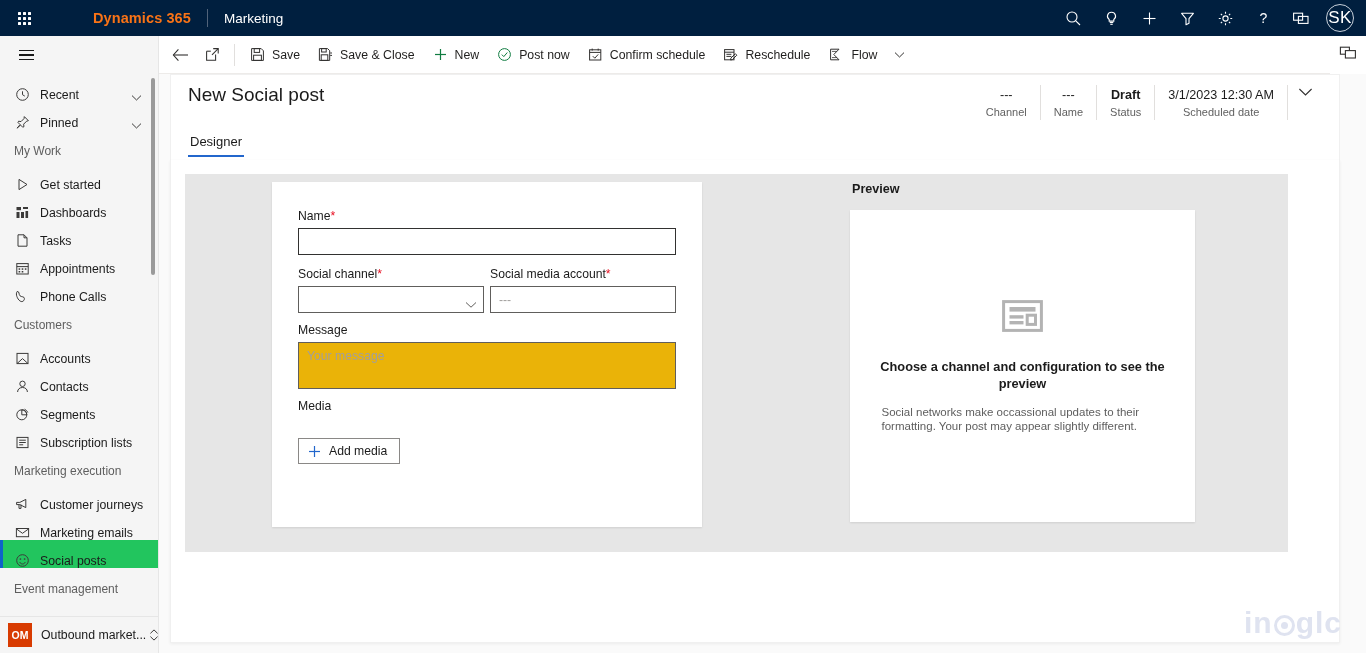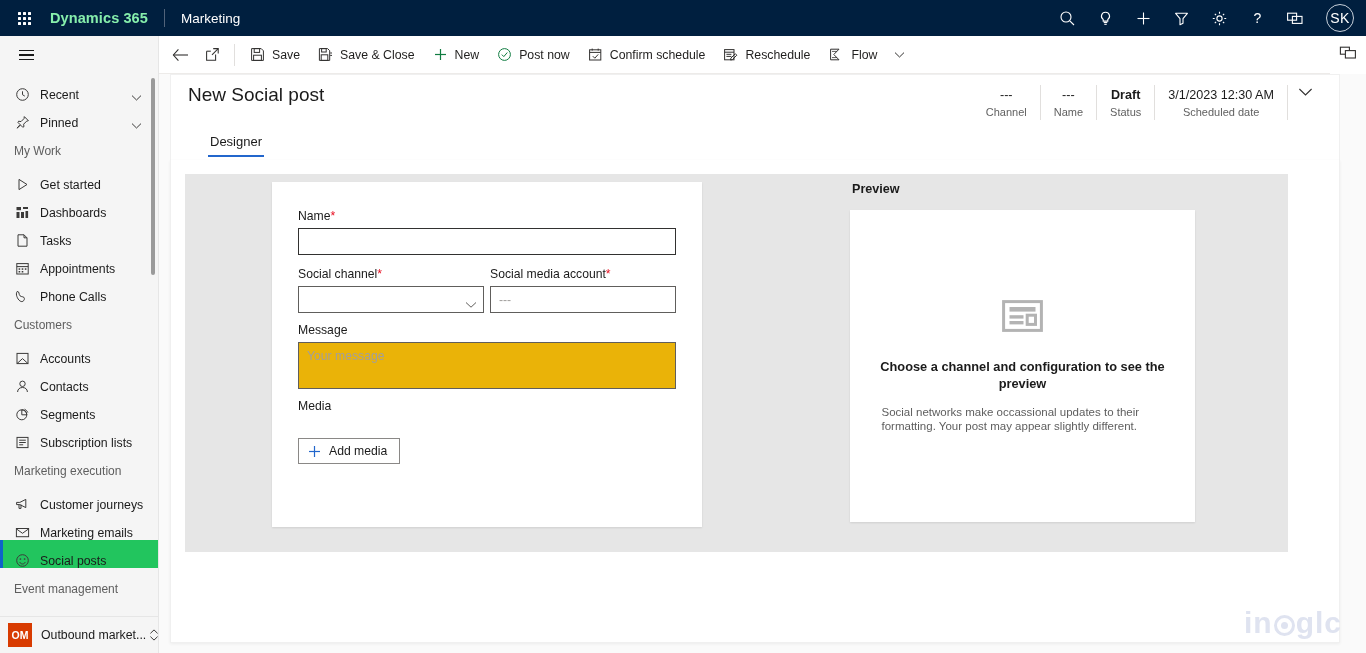--- a/index.html
+++ b/index.html
@@ -23,44 +23,45 @@
     cursor: pointer;
   }
   .waffle-grid {
     display: grid;
     grid-template-columns: repeat(3, 3px);
     grid-template-rows: repeat(3, 3px);
     gap: 2px;
   }
   .waffle-grid i { width: 3px; height: 3px; background: #ffffff; display: block; border-radius: 0.5px; }
   .brand {
-    color: #86efac; font-size: 14.5px; font-weight: bold;
+    color: #f97316; font-size: 14.5px; font-weight: bold;
     padding-left: 2px; letter-spacing: .1px;
     white-space: nowrap;
+    margin-left: 43px;
   }
   .brand-sep {
     width: 1px; height: 18px; background: #51637a;
     margin: 0 16px;
   }
   .appname { color: #ffffff; font-size: 13.5px; font-weight: 400; white-space: nowrap; }
   .topbar-right {
     margin-left: auto; display: flex; align-items: center; height: 36px;
     padding-right: 8px;
   }
   .tb-icon {
     width: 38px; height: 36px;
     display: flex; align-items: center; justify-content: center;
     cursor: pointer;
   }
   .tb-icon svg { display: block; }
   .avatar {
     width: 28px; height: 28px; border-radius: 50%;
     border: 1px solid #c7d0da; color: #fff;
-    font-size: 14px; display: flex; align-items: center; justify-content: center;
-    margin-left: 12px; margin-right: 4px; cursor: pointer;
+    font-size: 17px; display: flex; align-items: center; justify-content: center;
+    margin-left: 6px; margin-right: 4px; cursor: pointer;
     letter-spacing: .3px;
   }
 
   
   .sidebar {
     position: absolute; top: 36px; left: 0;
     width: 159px; height: 617px;
     background: #f5f5f5;
     border-right: 1px solid #e6e6e6;
     overflow: hidden;
@@ -181,21 +182,21 @@
   .hdr-field:last-of-type { border-right: none; }
   .hdr-val { font-size: 12.6px; color: #1b1b1b; white-space: nowrap; line-height: 20px; }
   .hdr-val.bold { font-weight: bold; }
   .hdr-lbl { font-size: 11px; color: #616161; white-space: nowrap; line-height: 15px; }
   .hdr-chev {
     display: flex; align-items: flex-start; padding-top: 2px;
     padding-left: 10px; cursor: pointer;
   }
   .tabstrip {
     position: absolute; top: 51px; left: 17px;
-    display: flex; align-items: flex-end; height: 31px; margin-left: 20px;
+    display: flex; align-items: flex-end; height: 31px;
   }
   .tab {
     font-size: 13px; color: #1b1b1b;
     padding: 0 2px 8px 2px; cursor: pointer; position: relative;
   }
   .tab.active::after {
     content: ""; position: absolute; bottom: 0; left: 0; right: 0;
     height: 2.5px; background: #2266cc;
   }
 

